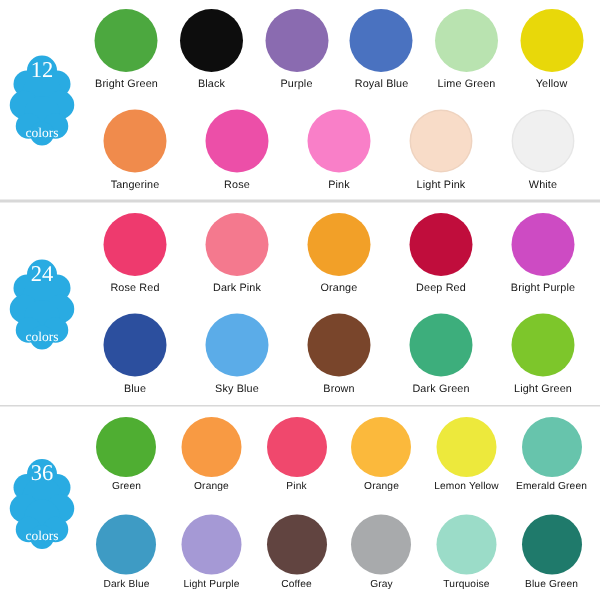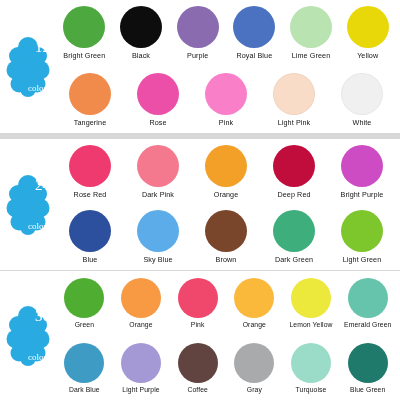--- a/index.html
+++ b/index.html
@@ -20,21 +20,21 @@
     box-sizing: border-box;
   }
 
   .section {
     position: relative;
     display: flex;
     align-items: center;
     box-sizing: border-box;
   }
   .section.s0 { height: 133px; }
-  .section.s1 { height: 137px; border-top: 6px solid #0f172a; }
+  .section.s1 { height: 137px; border-top: 2px solid #0f172a; }
   .section.s2 { height: 130px; border-top: 1px solid #d8d8d8; }
 
   
   .badge-wrap {
     width: 56px;
     min-width: 56px;
     height: 100%;
     position: relative;
     display: flex;
     align-items: center;
@@ -54,21 +54,21 @@
     display: block;
   }
   .badge-text {
     position: absolute;
     left: 0;
     top: 0;
     width: 44px;
     height: 62px;
     display: flex;
     flex-direction: column;
-    align-items: flex-end;
+    align-items: center;
     justify-content: center;
     color: #ffffff;
     line-height: 1;
     pointer-events: none;
     gap: 28px;
   }
   .badge-num {
     font-size: 15px;
     font-weight: 400;
     letter-spacing: 0px;

